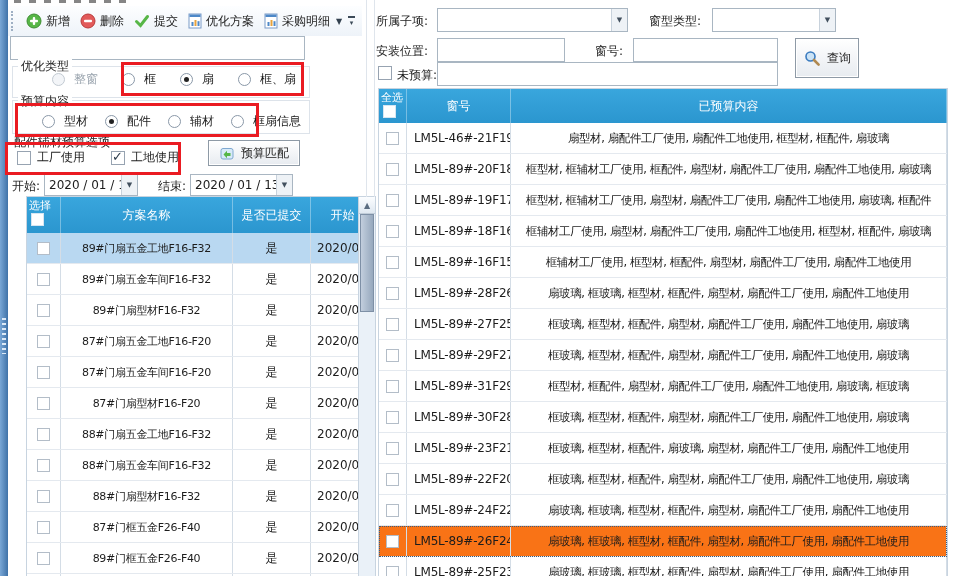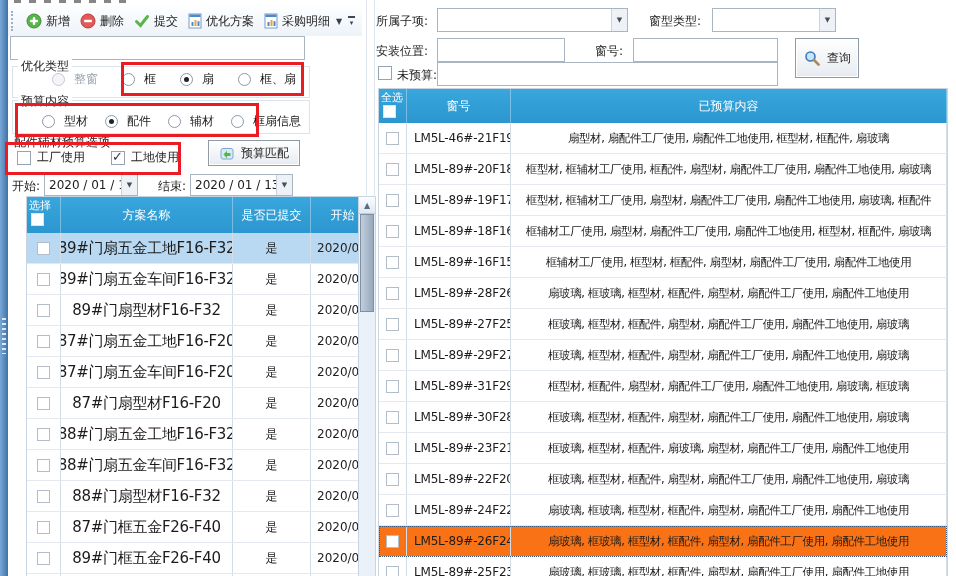--- a/index.html
+++ b/index.html
@@ -57,21 +57,21 @@
   .thead{background:linear-gradient(#39a6dd,#2b96cf);color:#fff;display:grid;position:relative;}
   .thead .hc{display:flex;align-items:center;justify-content:center;border-right:1px solid rgba(255,255,255,.35);overflow:hidden;white-space:nowrap;}
   .hc.hsel{flex-direction:column;align-items:flex-start;justify-content:flex-start;padding:1px 0 0 2px;font-size:11px;}
   .hc.hsel .cb{width:13px;height:13px;margin:0 0 0 2px;border-color:#d7e6f2;}
   .rows{position:relative;}
   .trow{display:grid;border-bottom:1px solid #e4e9ef;background:#fff;}
   .trow .cell{display:flex;align-items:center;justify-content:center;border-right:1px solid #d4dde6;
     overflow:hidden;white-space:nowrap;box-sizing:border-box;}
   .cell.left{justify-content:flex-start;}
   .lrow{grid-template-columns:34px 172px 78px 1fr;height:30px;}
-  .lrow .cname{font-size:15px;letter-spacing:-0.3px;}
+  .lrow .cname{font-size:11px;letter-spacing:-0.3px;}
   .lrow.sel{background:#b9d8f1;}
   .rrow{grid-template-columns:28px 104px 1fr;height:30px;}
   .rrow .cwin{justify-content:flex-start;padding-left:7px;letter-spacing:-0.2px;}
   .rrow .ccontent{font-size:11.5px;letter-spacing:-0.4px;}
   .rrow.sel{background:#f97316;outline:1px dotted #3e5a78;outline-offset:-1px;text-align:center;}
   .cb.rowcb{width:13px;height:13px;border-color:#b3bdc8;}
 
   
   .vscroll{position:absolute;top:0;right:0;width:16px;bottom:0;background:#eaf1f8;border-left:1px solid #c8d4e0;z-index:5;}
   .varrow{height:16px;display:flex;align-items:center;justify-content:center;font-size:8px;color:#5a6c80;

